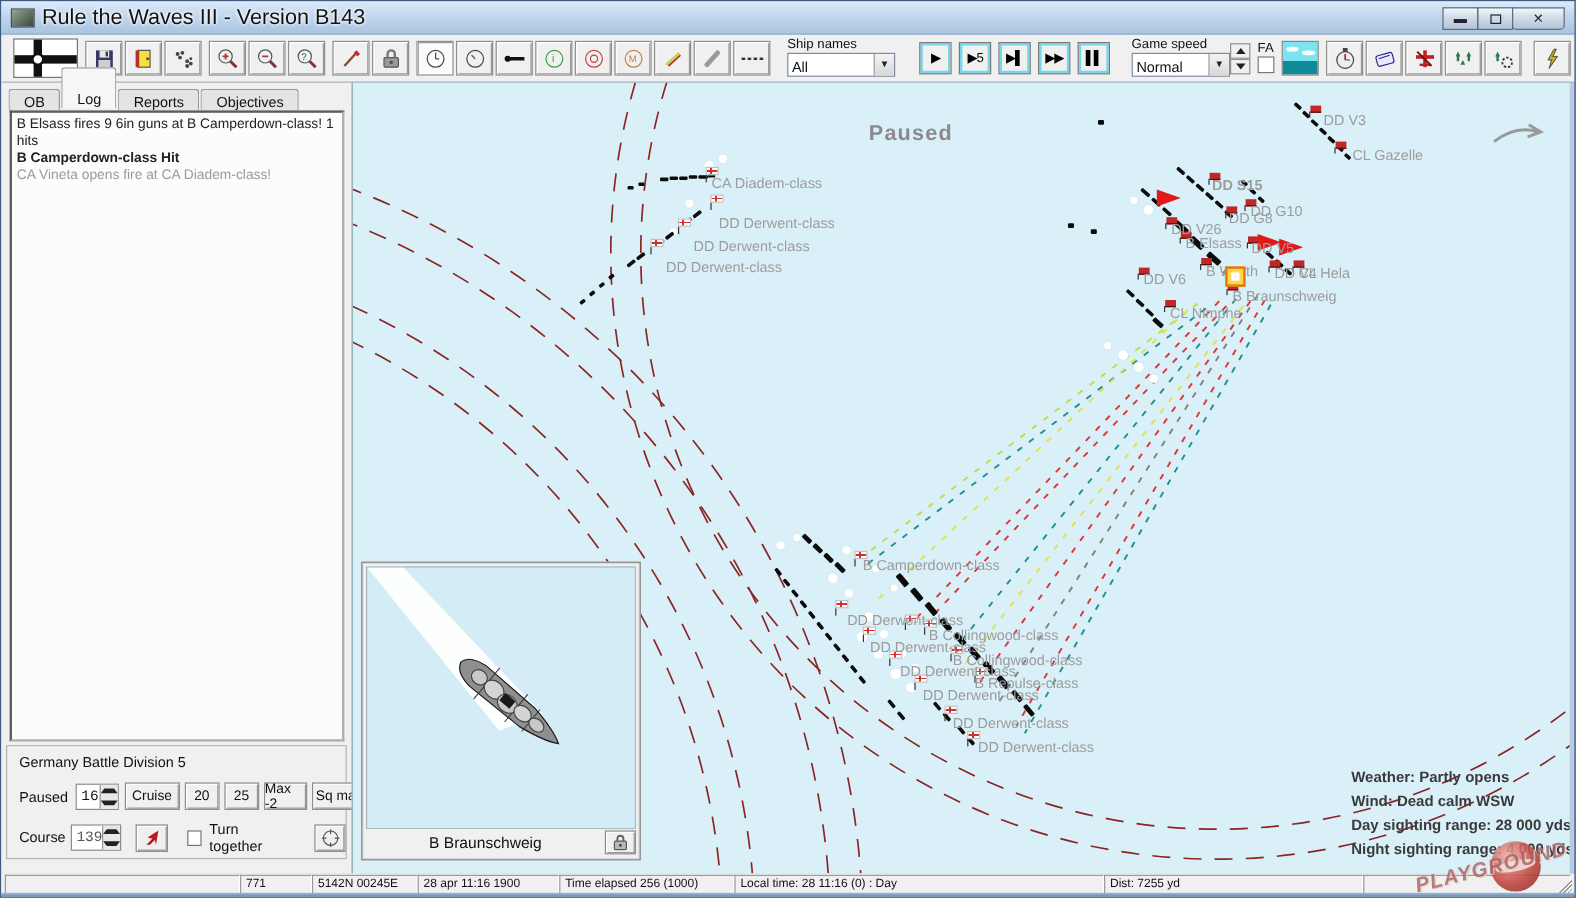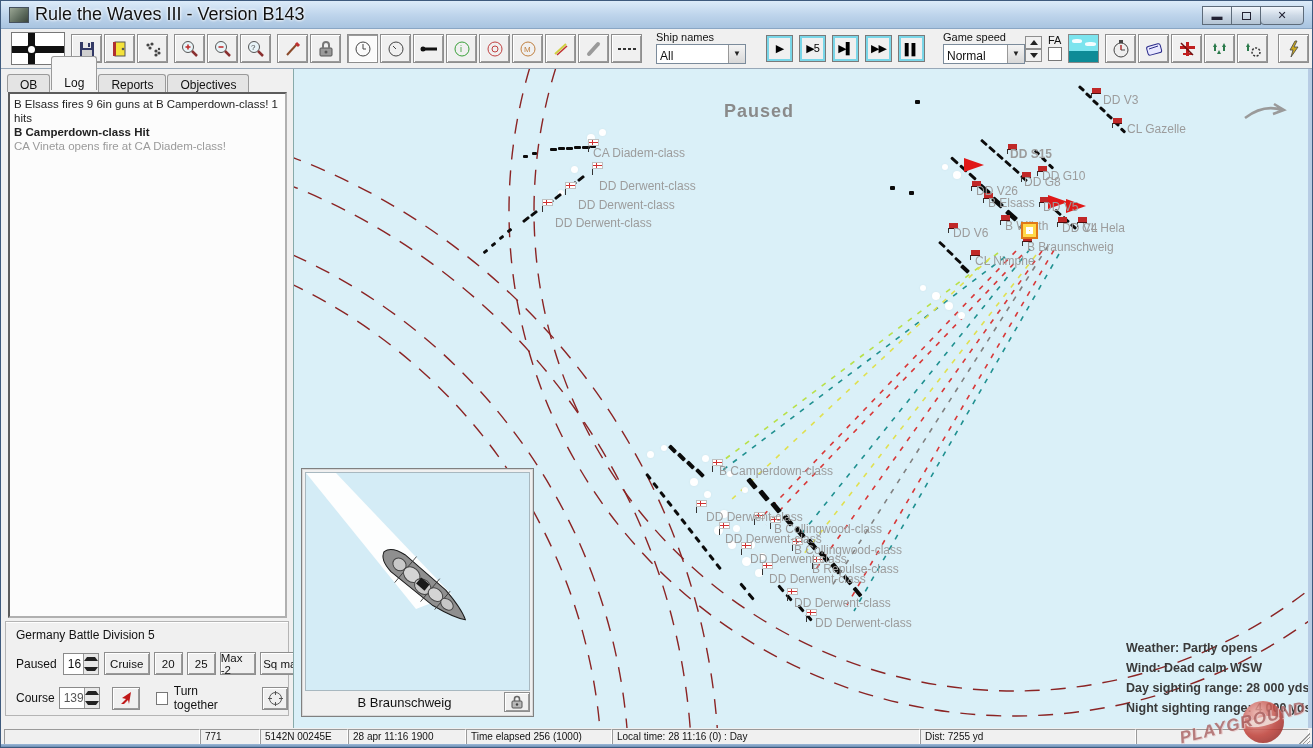--- a/index.html
+++ b/index.html
@@ -55,21 +55,21 @@
     border-radius:3px 3px 0 0; background:#e4e4e4; margin-right:1px; }
   .tab.active { background:#f6f6f6; position:relative; top:-2px; padding-top:19px; font-weight:normal; }
   .logbox { position:absolute; left:7px; top:23px; width:279px; height:526px; background:#fcfcfc;
     border:2px inset #b0b0b0; padding:3px 4px; font-size:11.5px; line-height:14px; color:#222; }
   .logline.bold { font-weight:bold; }
   .logline.gray { color:#9a9a9a; }
   .divbox { position:absolute; left:4px; top:552px; width:284px; height:95px; border:1px solid #b4b4b4;
     background:#f0f0f0; box-shadow:inset 0 1px 0 #fff; }
   .divtitle { position:absolute; left:10px; top:6px; font-size:12px; color:#111; }
   .row-label { font-size:12px; color:#111; }
-  .spinedit { height:22px; background:#fff; border:1px solid #8a8a8a; display:flex; align-items:center; }
+  .spinedit { height:22px; background:#fff; border:1px solid #8a8a8a; display:flex; align-items:center;font-family:Liberation Mono, monospace; }
   .spinedit .v { flex:1; text-align:left; padding-left:4px; font-size:12px; color:#555; }
   .spinedit .arrows { width:15px; height:100%; display:flex; flex-direction:column; border-left:1px solid #999; background:#e8e8e8;}
   .spinedit .arrows span { flex:1; display:flex; align-items:center; justify-content:center; }
   .pbtn { height:23px; border:1px solid #8e8e8e; background:#f0f0f0; box-shadow:inset 1px 1px 0 #fff, inset -1px -1px 0 #9a9a9a;
     font-size:11.5px; color:#111; display:flex; align-items:center; justify-content:center; }
   .chk { width:13px; height:13px; background:#fff; border:1px solid #777; }
   
   .map { position:absolute; left:292px; top:68px; width:1015px; height:659px; background:#daf0f8;
     border-left:1px solid #8aa; overflow:hidden; }
   .map svg.layer { position:absolute; left:0; top:0; }

